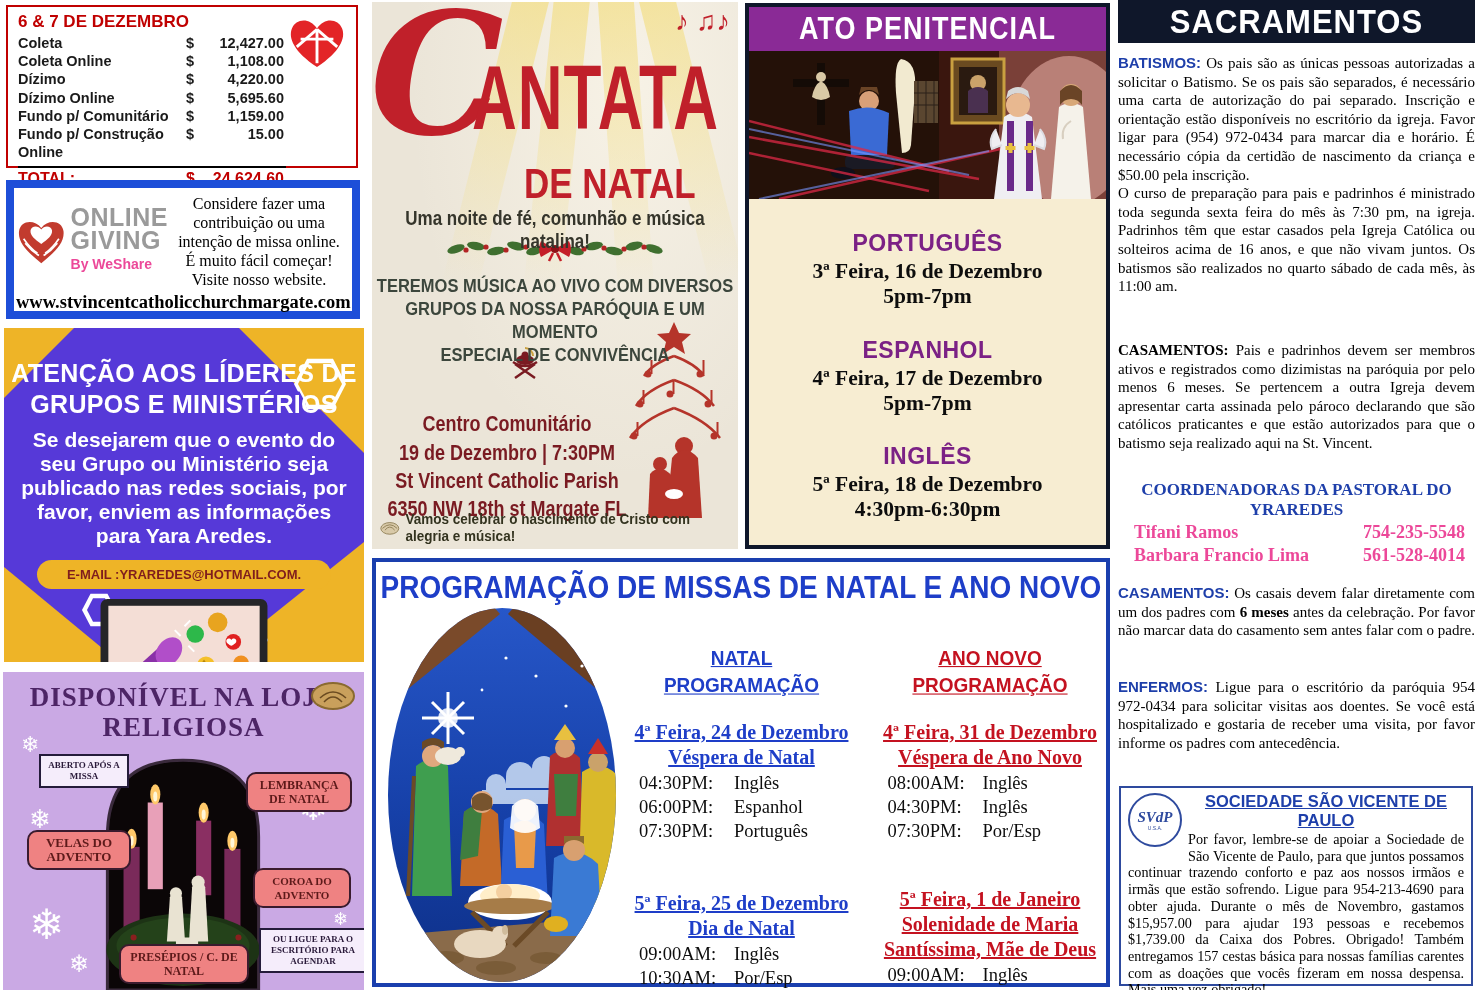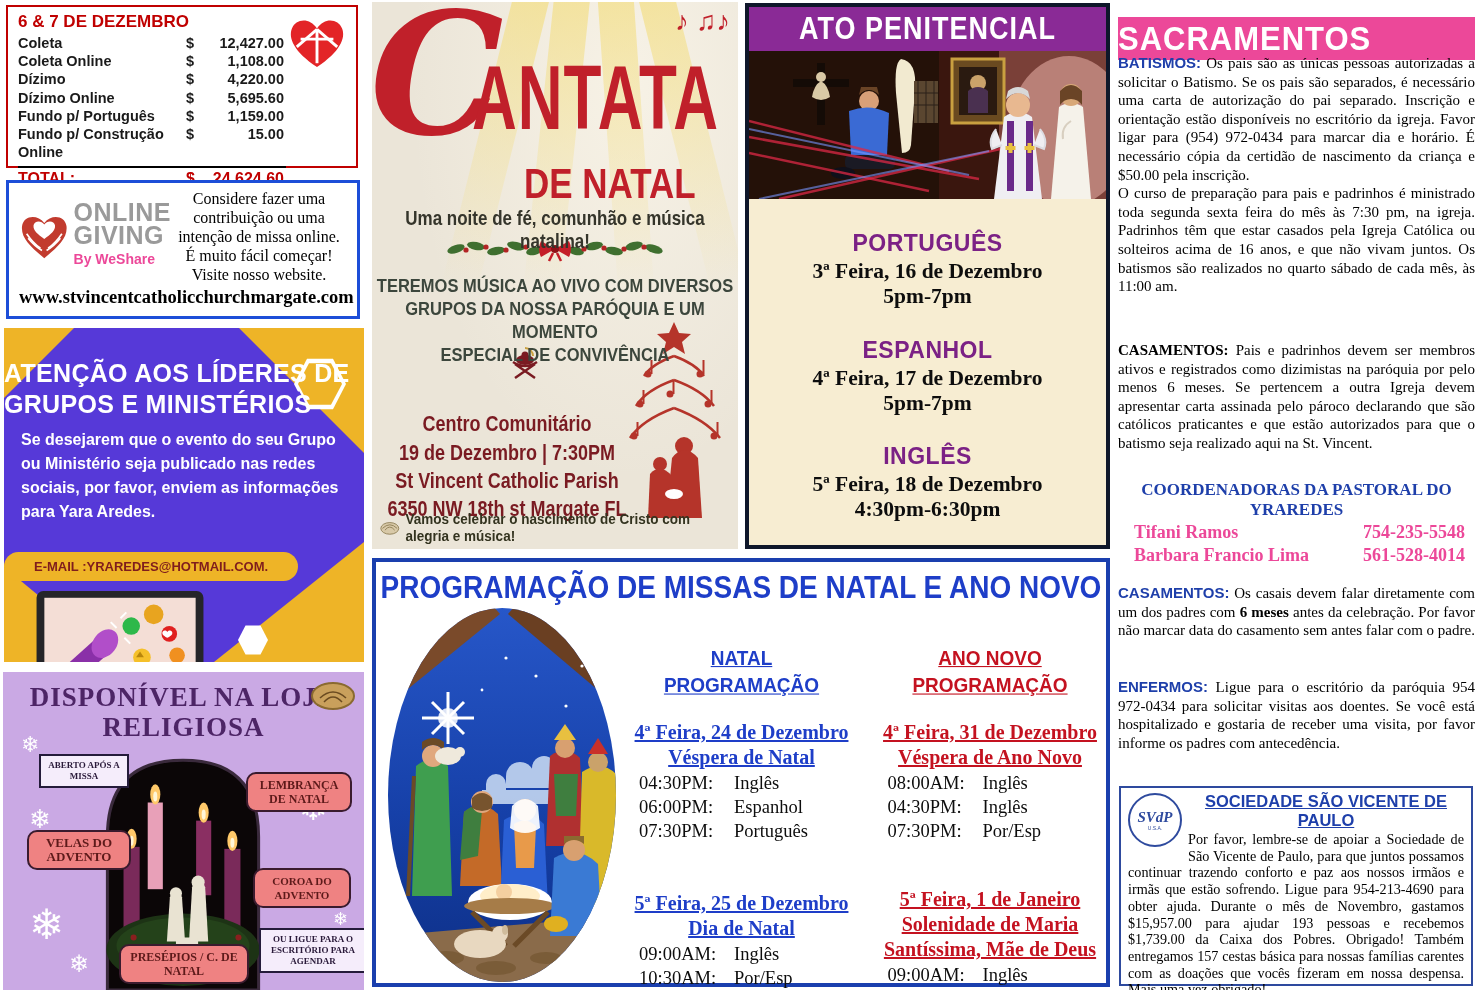--- a/index.html
+++ b/index.html
@@ -14,43 +14,43 @@
   .col-title{color:#c00000;font-weight:bold;font-size:17px;margin-bottom:2px;}
   .col-row{display:flex;font-weight:bold;font-size:14.5px;color:#1a1a1a;line-height:18.2px;padding-right:62px;}
   .col-row .lbl{flex:1;}
   .amt{width:98px;display:flex;justify-content:space-between;}
   .col-div{border-top:2px solid #000;width:268px;margin:5px 0 2px;}
   .total-row{display:flex;color:#c00000;font-weight:bold;font-size:16px;padding-right:62px;}
   .total-row .lbl{flex:1;}
   #heart-seg{right:8px;top:8px;}
 
   
-  #giving{left:6px;top:180px;width:354px;height:139px;border:3px solid #1d4ed8;background:#fff;
-    box-sizing:border-box;padding:4px 10px;}
+  #giving{left:6px;top:180px;width:354px;height:139px;border:8px solid #1d4ed8;background:#fff;
+    box-sizing:border-box;padding:4px 2px;}
   .gv-top{display:flex;}
   .gv-logo{width:152px;display:flex;align-items:center;}
   .gv-brand{margin-left:4px;line-height:23px;}
   .gv-brand .b1{color:#9a9a9a;font-weight:bold;font-size:25px;letter-spacing:0.5px;display:block;}
   .gv-brand .b3{color:#ec4899;font-weight:bold;font-size:14px;display:block;margin-top:1px;}
   .gv-text{flex:1;font-family:"Liberation Serif",serif;font-size:16px;line-height:19px;text-align:center;padding-top:2px;color:#000;}
   .gv-site{font-family:"Liberation Serif",serif;font-weight:bold;font-size:18.5px;text-align:center;margin-top:3px;color:#000;}
 
   
   #lideres{left:4px;top:328px;width:360px;height:334px;background:#5639d8;overflow:hidden;
-    color:#fff;text-align:left;}
+    color:#fff;text-align:center;}
   .tri{position:absolute;background:#eeb427;}
   .tri-tl{left:0;top:0;width:70px;height:70px;clip-path:polygon(0 0,100% 0,0 100%);}
   .tri-tr{right:0;top:0;width:125px;height:125px;clip-path:polygon(0 0,100% 0,100% 100%);}
   .tri-bl{left:0;bottom:0;width:115px;height:95px;clip-path:polygon(0 0,0 100%,100% 100%);}
   .tri-br{right:0;bottom:0;width:150px;height:120px;clip-path:polygon(100% 0,100% 100%,0 100%);}
   .hex{position:absolute;clip-path:polygon(25% 5%,75% 5%,100% 50%,75% 95%,25% 95%,0% 50%);}
   .hex-o{background:#fff;}
   .hex-i{background:#5639d8;}
   .lid-title{margin-top:30px;font-size:25px;font-weight:bold;line-height:31px;letter-spacing:0.3px;position:relative;z-index:2;}
-  .lid-body{margin:8px auto 16px;width:326px;font-size:16px;font-weight:bold;line-height:24px;position:relative;z-index:2;}
+  .lid-body{margin:8px auto 0;width:326px;font-size:21px;font-weight:bold;line-height:24px;position:relative;z-index:2;}
   .lid-pill{display:inline-block;margin-top:12px;background:#eeb427;color:#7f1d1d;font-weight:bold;
     font-size:13px;padding:7px 30px;border-radius:18px;position:relative;z-index:2;}
   .lid-laptop{margin-top:8px;position:relative;z-index:2;}
 
   
   #loja{left:3px;top:672px;width:361px;height:318px;background:#caa9e4;overflow:hidden;}
   .loja-title{text-align:center;font-family:"Liberation Serif",serif;font-weight:bold;color:#4d2566;
     font-size:27px;line-height:30px;margin-top:10px;letter-spacing:1px;}
   .ptag{position:absolute;background:#ef8282;border:2px solid #3a1b2e;border-radius:10px;color:#5d1a1a;
     font-family:"Liberation Serif",serif;font-weight:bold;text-align:center;font-size:12px;line-height:14px;padding:4px 5px;z-index:3;}
@@ -98,21 +98,21 @@
   .mass-h.blue{color:#1e3ec8;} .mass-h.red{color:#c41220;}
   .mb-head{font-family:"Liberation Serif",serif;font-weight:bold;font-size:20px;line-height:25px;}
   .mb-head span{text-decoration:underline;display:block;}
   .mb-head.blue{color:#1e3ec8;} .mb-head.red{color:#c41220;}
   .mb-rows{width:205px;margin:1px auto 0;text-align:left;}
   .mb-row{display:flex;font-family:"Liberation Serif",serif;font-size:18.5px;line-height:24px;color:#0d0d0d;}
   .mb-row .t{width:95px;}
 
   
   #sacr{left:1118px;top:0;width:357px;height:990px;overflow:hidden;}
-  .sac-band{margin-top:17px;height:43px;background:#ec4899;display:flex;align-items:center;justify-content:flex-start;}
+  .sac-band{margin-top:0;height:43px;background:#0f172a;display:flex;align-items:center;justify-content:center;}
   .sac-band span{color:#fff;font-weight:bold;font-size:31px;letter-spacing:1px;transform:scaleY(1.1);}
   .sp{position:absolute;left:0;width:357px;font-family:"Liberation Serif",serif;font-size:15px;
     line-height:18.6px;text-align:justify;color:#000;}
   .lead-blue{color:#1e3faa;font-weight:bold;font-family:"Liberation Sans",sans-serif;font-size:15px;}
   .lead-dark{font-weight:bold;}
   .coord-h{text-align:center;color:#1e3faa;font-weight:bold;font-size:17px;line-height:20px;}
   .coord-row{display:flex;justify-content:space-between;padding:1px 10px 0 16px;font-family:"Liberation Serif",serif;
     font-weight:bold;font-size:18px;line-height:22px;color:#ec4899;}
   #svdp{position:absolute;left:1px;top:786px;width:354px;height:200px;border:2px solid #2e4a9e;
     box-sizing:border-box;padding:3px 7px;background:#fff;}
@@ -152,21 +152,21 @@
         </span>
     </div>
     <div class="col-row">
       <span class="lbl">Dízimo Online</span>
       <span class="amt">
           <span>$</span>
           <span>5,695.60</span>
         </span>
     </div>
     <div class="col-row">
-      <span class="lbl">Fundo p/ Português</span>
+      <span class="lbl">Fundo p/ Comunitário</span>
       <span class="amt">
           <span>$</span>
           <span>1,159.00</span>
         </span>
     </div>
     <div class="col-row">
       <span class="lbl">Fundo p/ Construção Online</span>
       <span class="amt">
           <span>$</span>
           <span>15.00</span>

